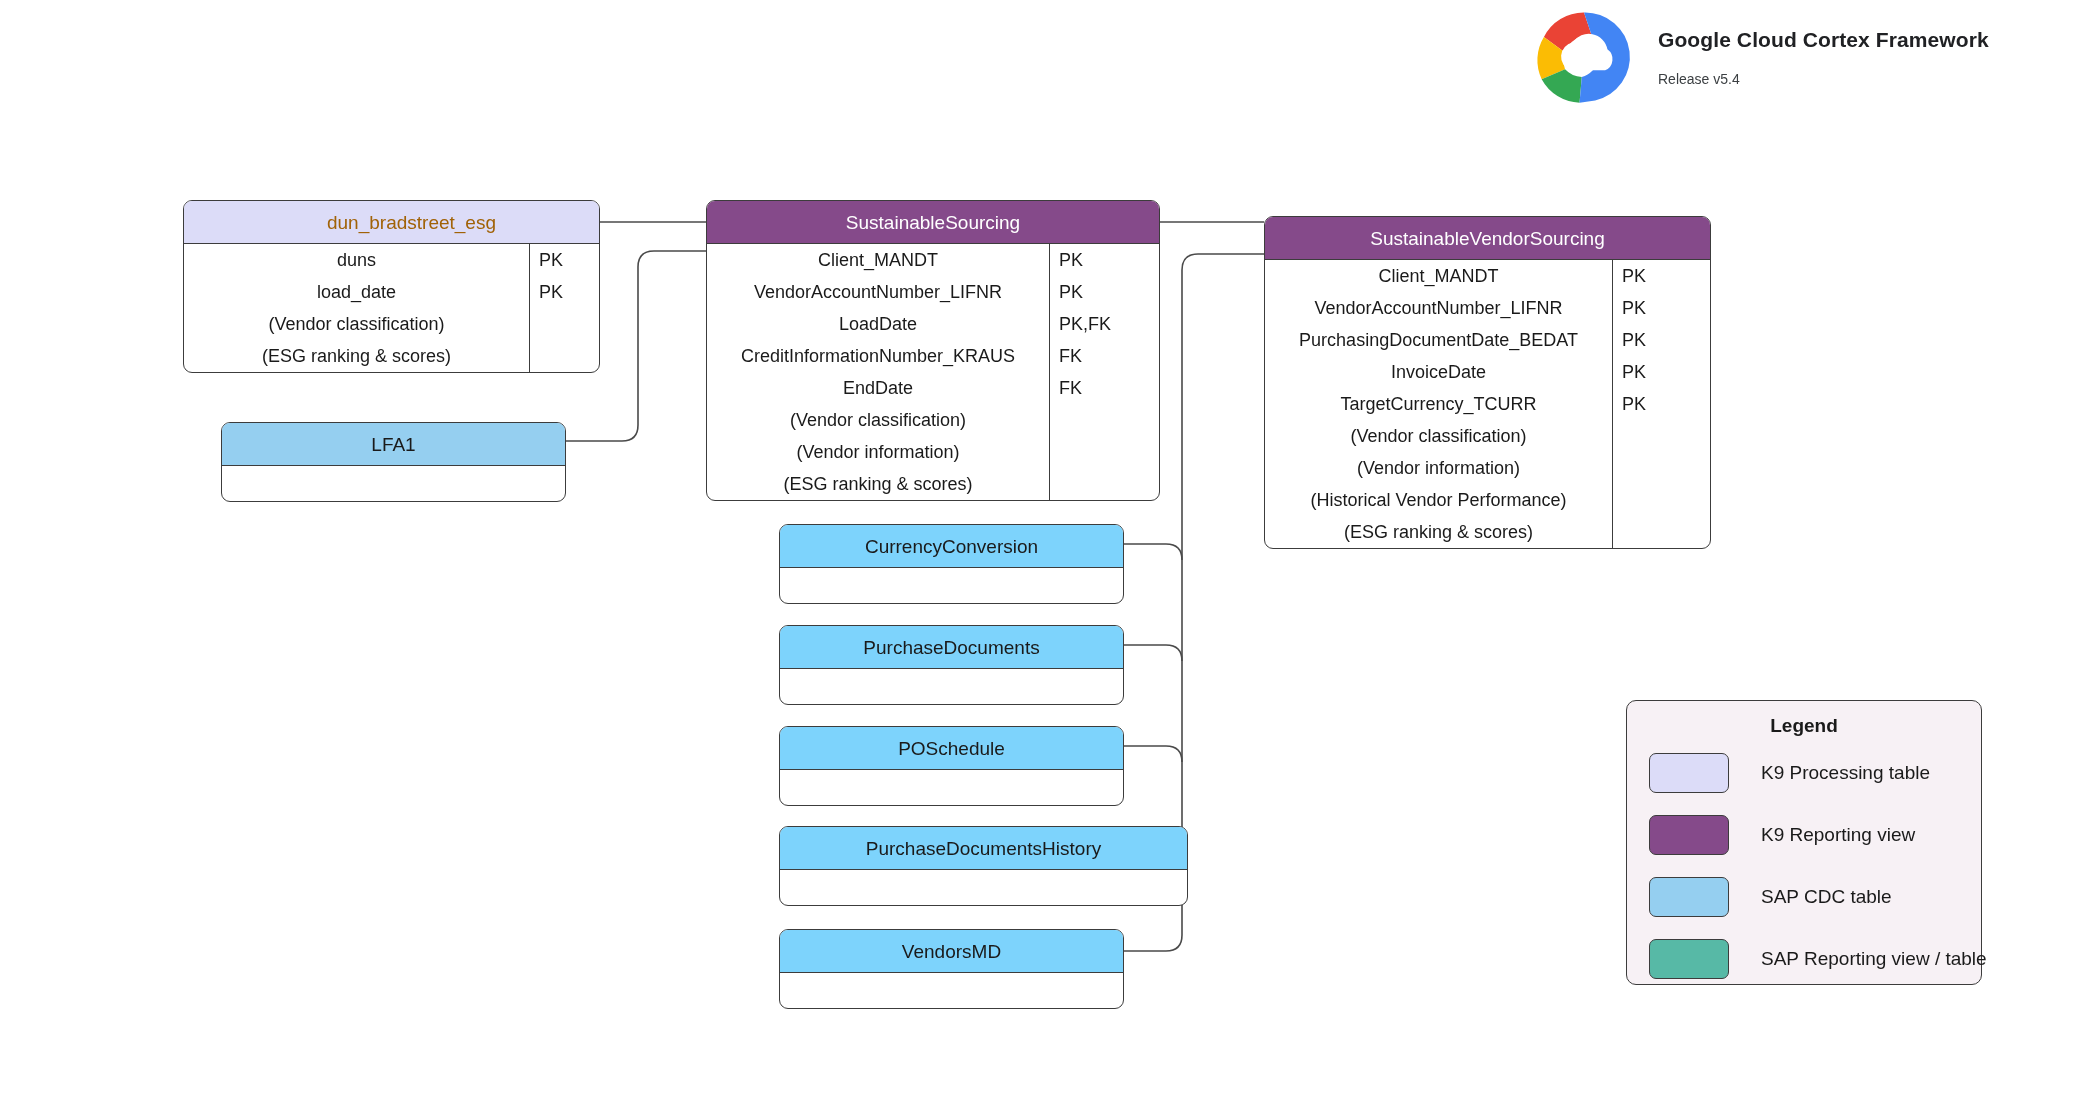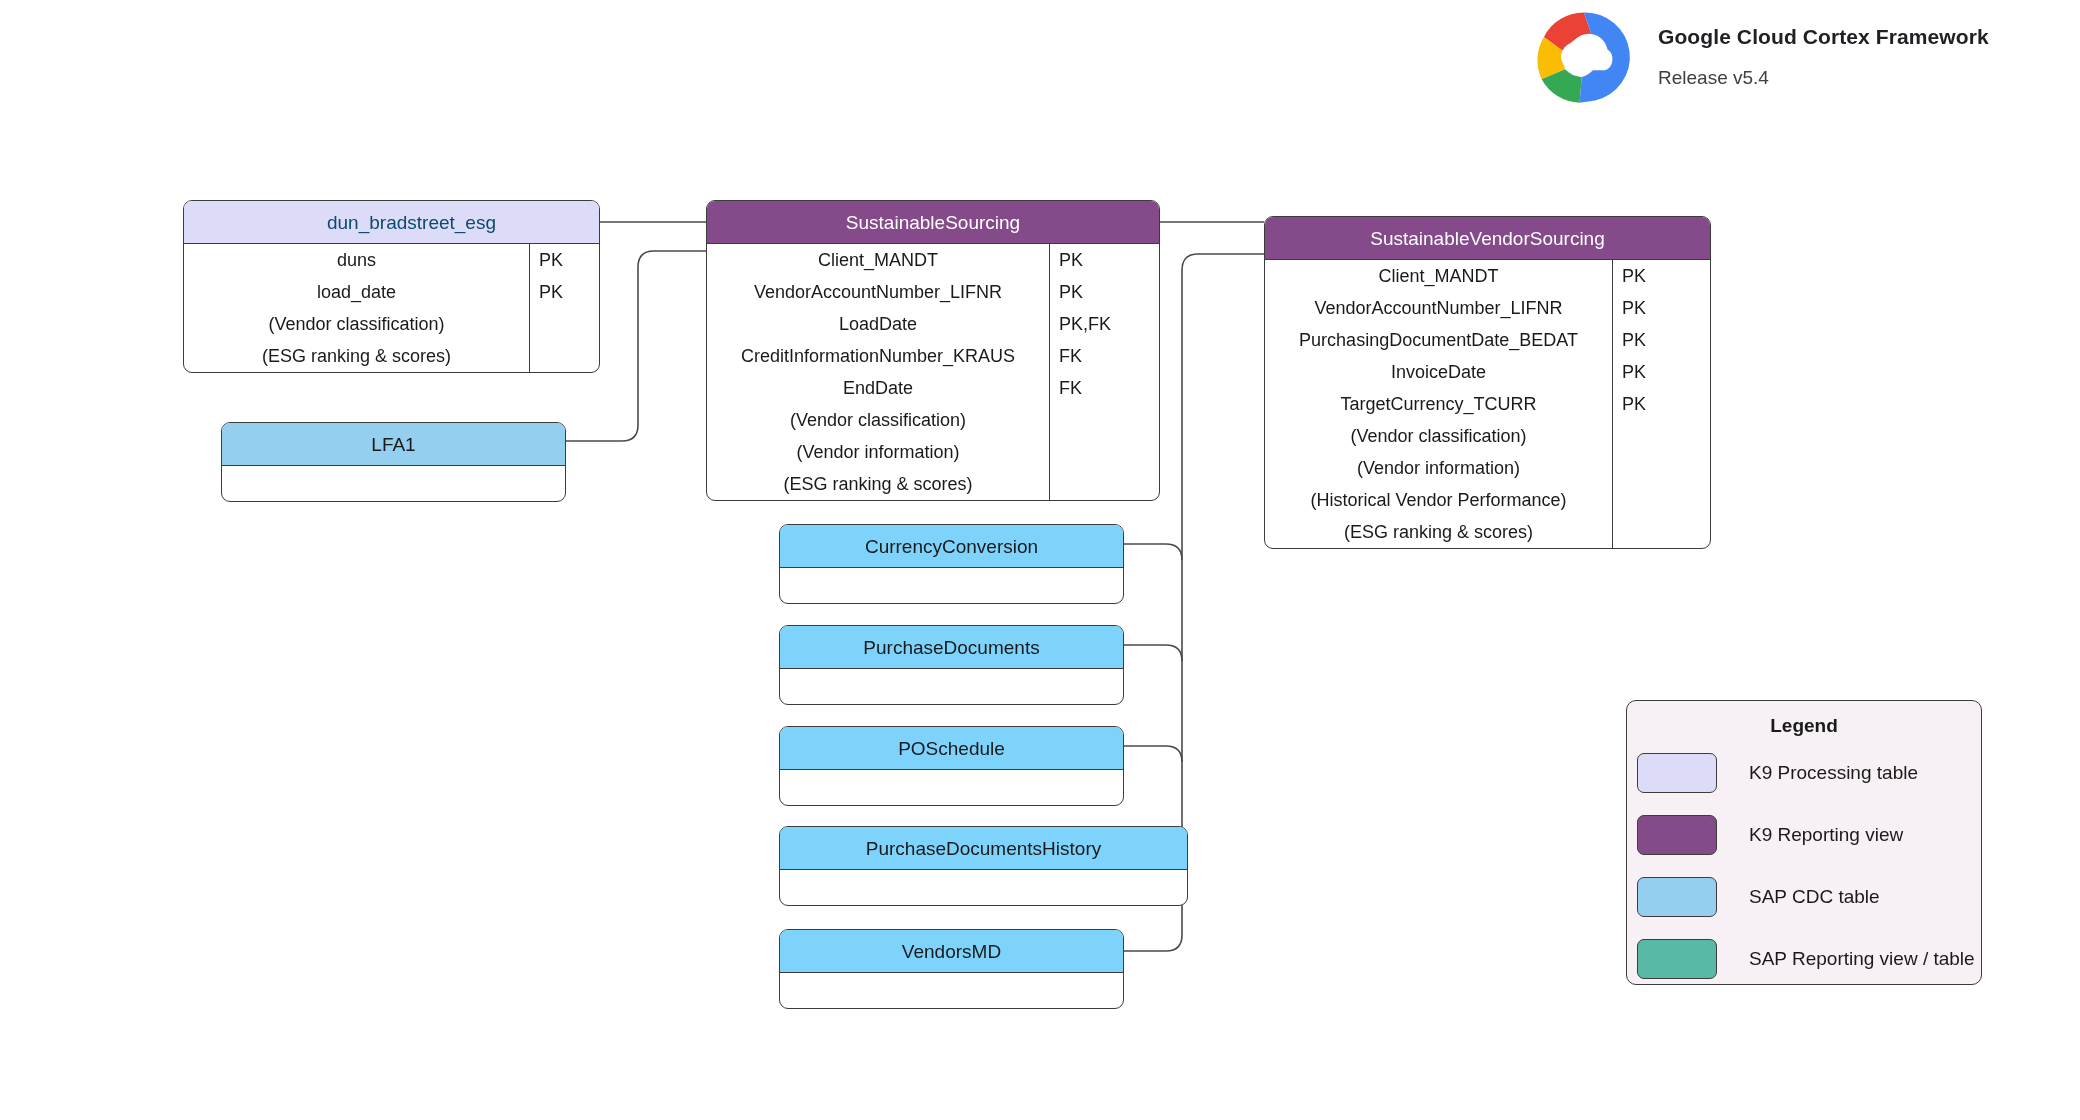--- a/index.html
+++ b/index.html
@@ -4,51 +4,51 @@
 <style>
   html,body{margin:0;padding:0;background:#ffffff;}
   body{width:2080px;height:1120px;position:relative;overflow:hidden;
        font-family:"Liberation Sans","DejaVu Sans",sans-serif;color:#1a1a1a;}
 
   
   #brand{position:absolute;left:1528px;top:8px;display:flex;align-items:center;gap:18px;}
   #brand .logo{width:112px;height:98px;flex:none;}
   #brand .txt{line-height:1.3;}
   #brand .t1{font-size:21px;font-weight:bold;color:#202124;letter-spacing:.1px;}
-  #brand .t2{font-size:19px;color:#3c4043;margin-top:16px;}
+  #brand .t2{font-size:14px;color:#3c4043;margin-top:16px;}
 
   
   #wires{position:absolute;left:0;top:0;width:2080px;height:1120px;}
   #wires path{fill:none;stroke:#4a4a4a;stroke-width:1.6;}
 
   
   .ent{position:absolute;box-sizing:border-box;border:1.5px solid #3c3c3c;
        border-radius:9px;background:#ffffff;overflow:hidden;z-index:3;}
   .ent .hdr{box-sizing:border-box;width:100%;text-align:center;
             font-size:19px;line-height:43px;height:43px;border-bottom:1.5px solid #3c3c3c;}
-  .ent.lav .hdr{background:#dcdcf8;color:#0c4a6e;padding-left:40px;}
+  .ent.lav .hdr{background:#dcdcf8;color:#a16207;padding-left:40px;}
   .ent.pur .hdr{background:#854a8a;color:#ffffff;}
   .ent.blu .hdr{background:#95cff0;color:#1a1a1a;}
   .ent.grn .hdr{background:#7dd3fc;color:#1a1a1a;}
 
   .body{display:flex;align-items:center;}
   .attrs{flex:1 1 auto;display:flex;flex-direction:column;}
   .keys{flex:0 0 auto;border-left:1.5px solid #3c3c3c;display:flex;flex-direction:column;
         box-sizing:border-box;}
   .attrs .cell{height:32px;line-height:32px;text-align:center;font-size:18px;white-space:nowrap;}
   .keys  .cell{height:32px;line-height:32px;text-align:left;font-size:18px;
                padding-left:9px;white-space:nowrap;}
   .emptybody{height:35px;}
 
   
   #legend{position:absolute;left:1626px;top:700px;width:356px;height:285px;
           box-sizing:border-box;border:1.5px solid #3c3c3c;border-radius:10px;
           background:#f7f1f5;z-index:3;}
   #legend .lg-title{text-align:center;font-size:19px;font-weight:bold;margin-top:14px;color:#1a1a1a;}
-  #legend .lg-row{display:flex;align-items:center;height:52px;margin-top:10px;padding-left:10px;}
+  #legend .lg-row{display:flex;align-items:center;height:52px;margin-top:10px;padding-left:22px;}
   #legend .sw{width:78px;height:38px;border:1.5px solid #3c3c3c;border-radius:7px;flex:none;}
   #legend .lg-lbl{font-size:19px;margin-left:32px;color:#1a1a1a;white-space:nowrap;}
 </style>
 </head>
 <body>
 
 <div id="brand">
   <svg class="logo" viewBox="0 0 100 88">
     <path d="M50 4 A40 40 0 0 0 14 26 L33 40 A22 22 0 0 1 57 25 Z" fill="#EA4335"></path>
     <path d="M14 26 A40 40 0 0 0 12 64 L33 55 A22 22 0 0 1 33 40 Z" fill="#FBBC04"></path>

